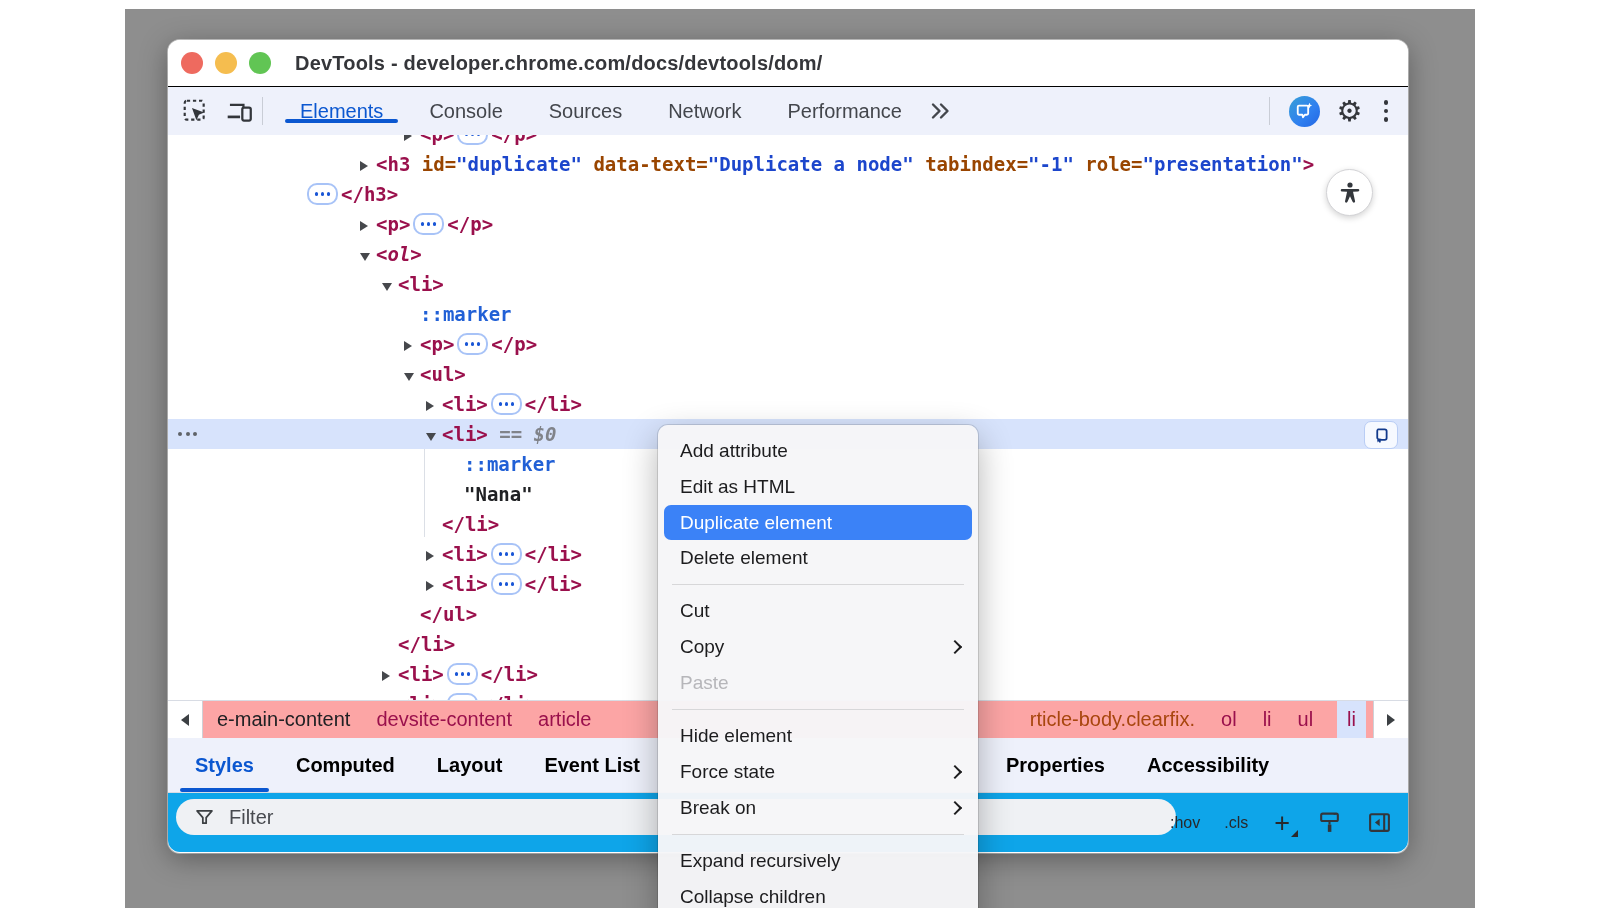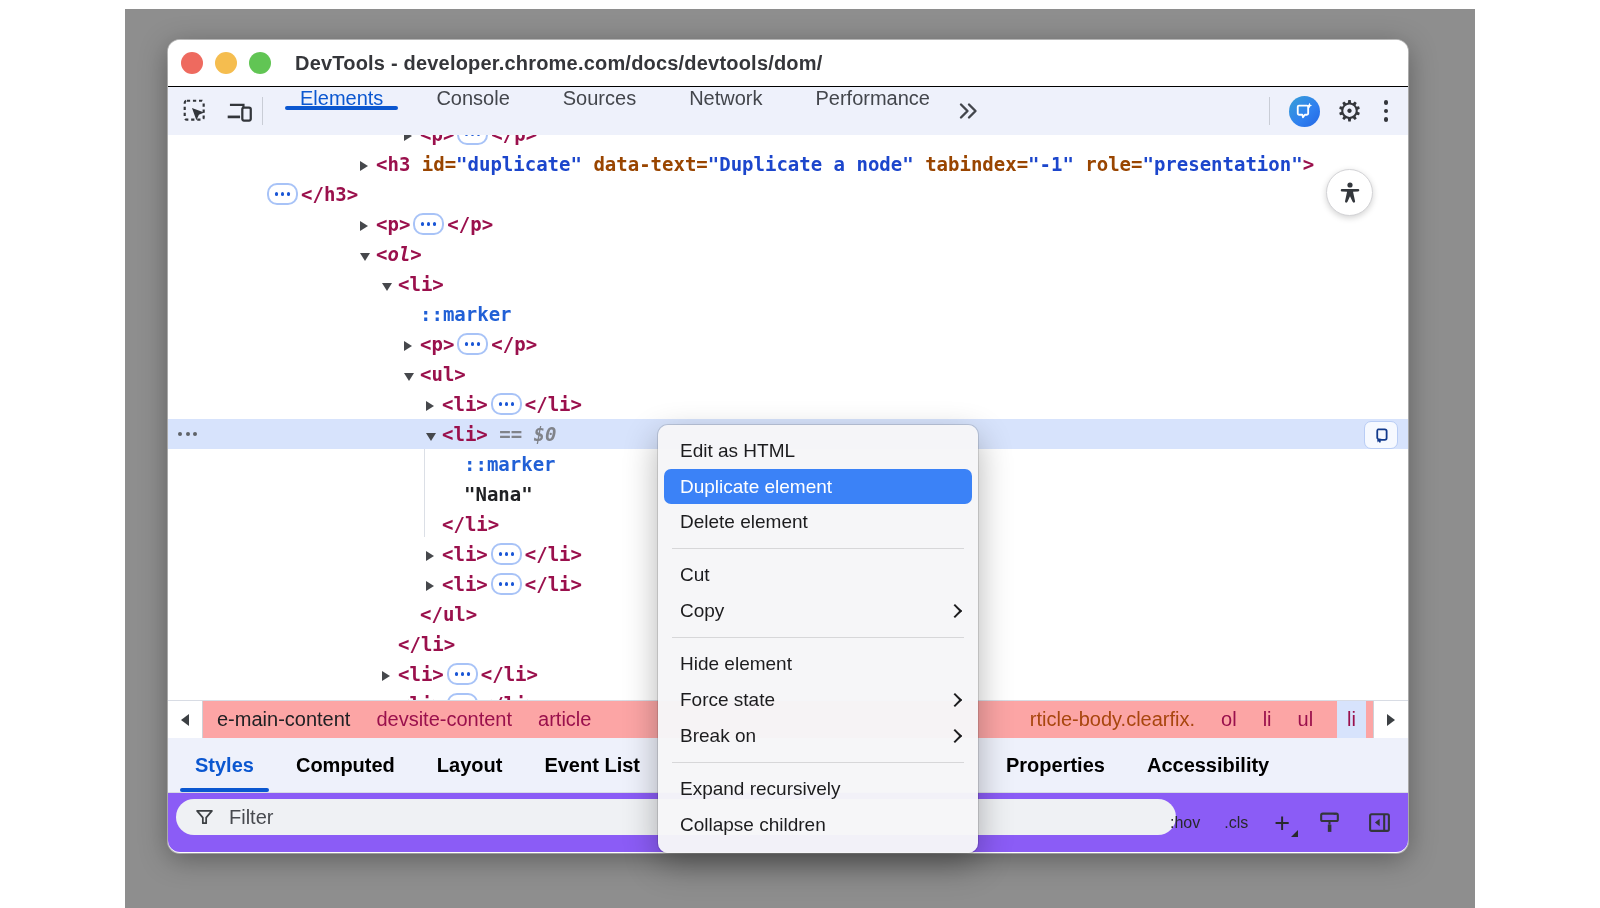--- a/index.html
+++ b/index.html
@@ -15,21 +15,21 @@
   .tl.red{background:#ee6a5f;margin-left:13px;}
   .tl.yellow{background:#f5bd4f;}
   .tl.green{background:#61c554;}
   .title{margin-left:24px;font-size:20px;font-weight:700;color:#35363a;letter-spacing:.2px;}
   
   .toolbar{position:absolute;left:0;top:47px;width:100%;height:48px;background:#eef1fb;
     border-bottom:1px solid #d8dce4;display:flex;align-items:center;}
   .tbicon{width:30px;height:30px;display:flex;align-items:center;justify-content:center;}
   .tbicon svg{display:block;}
   .vdiv{width:1px;height:28px;background:#c9cdd6;margin:0 8px;}
-  .maintabs{display:flex;align-items:flex-start;height:100%;margin-left:6px;gap:7px;}
+  .maintabs{display:flex;align-items:center;height:100%;margin-left:6px;}
   .mtab{position:relative;display:flex;align-items:center;padding:0 23px;font-size:20px;color:#43464c;cursor:default;}
   .mtab.active{color:#0b57d0;}
   .mtab.active::after{content:"";position:absolute;left:8px;right:8px;bottom:0;height:4px;border-radius:3px;background:#0b57d0;}
   .tb-right{margin-left:auto;display:flex;align-items:center;gap:17px;padding-right:16px;}
   .ai-circle{width:31px;height:31px;border-radius:50%;background:linear-gradient(135deg,#37a0d6 0%,#2f7ff0 60%,#2266e3 100%);
     display:flex;align-items:center;justify-content:center;}
   .gearglyph{font-size:29px;line-height:30px;color:#33363b;font-family:"DejaVu Sans", sans-serif;}
   .kebab{display:flex;flex-direction:column;gap:4px;padding:2px 4px;}
   .kebab i{width:4.5px;height:4.5px;border-radius:50%;background:#33363b;display:block;}
   
@@ -76,21 +76,21 @@
   .crumb.selected{background:#d7e3fc;padding:0 10px;}
   
   .tabbar2{position:absolute;left:0;top:698px;width:100%;height:54px;background:#eef1fb;border-bottom:1px solid #d8dce4;font-size:20px;}
   .stabs{position:absolute;top:0;height:100%;display:flex;align-items:stretch;font-weight:bold;}
   .stabs.lft{left:6px;}
   .stabs.rgt{left:817px;}
   .stab{position:relative;display:flex;align-items:center;padding:0 21px;color:#000000;}
   .stab.active{color:#0b57d0;}
   .stab.active::after{content:"";position:absolute;left:6px;right:6px;bottom:0;height:4px;border-radius:3px;background:#0b57d0;}
   
-  .filterrow{position:absolute;left:0;top:753px;width:100%;height:59px;background:#8b5cf6;border-radius:0 0 12px 12px;
+  .filterrow{position:absolute;left:0;top:753px;width:100%;height:59px;background:#0ea5e9;border-radius:0 0 12px 12px;
     display:flex;align-items:center;}
   .fpill{position:absolute;left:8px;top:6px;width:982px;height:36px;border-radius:18px;background:#eff1f4;
     display:flex;align-items:center;padding-left:18px;gap:12px;}
   .fpill input{border:none;outline:none;background:transparent;font-size:20px;color:#3c4043;width:860px;
     font-family:"Liberation Sans", sans-serif;}
   .fpill input::placeholder{color:#474a4f;}
   .fr-right{position:absolute;right:14px;top:0;height:100%;display:flex;align-items:center;gap:20px;}
   .txtbtn{font-size:16px;color:#28292c;background:none;border:none;padding:2px 2px;font-family:"Liberation Sans", sans-serif;}
   .plusbtn{position:relative;font-size:27px;color:#28292c;background:none;border:none;line-height:24px;padding:0 4px;font-weight:400;}
   .plusbtn::after{content:"";position:absolute;right:-4px;bottom:-2px;width:0;height:0;
@@ -164,21 +164,21 @@
           </div>
       </div>
     </div>
 
     <div class="tree" id="dom-tree">
       <div class="guide"></div>
     <div class="trow" style="margin-top: -16px; padding-left: 236px;"><span class="arrslot"><span class="arr-r"></span></span><span class="t-tag">&lt;p&gt;</span><span class="pill">
             <i></i>
           </span><span class="t-tag">&lt;/p&gt;</span></div>
         <div class="trow" style="padding-left: 192px;"><span class="arrslot"><span class="arr-r"></span></span><span class="t-tag">&lt;h3</span><span class="t-attr"> id=</span><span class="t-val">"duplicate"</span><span class="t-attr"> data-text=</span><span class="t-val">"Duplicate a node"</span><span class="t-attr"> tabindex=</span><span class="t-val">"-1"</span><span class="t-attr"> role=</span><span class="t-val">"presentation"</span><span class="t-tag">&gt;</span></div>
-        <div class="trow" style="padding-left: 80px;"><span class="arrslot"></span><span class="pill">
+        <div class="trow" style="padding-left: 120px;"><span class="arrslot"></span><span class="pill">
             <i></i>
           </span><span class="t-tag">&lt;/h3&gt;</span></div>
         <div class="trow" style="padding-left: 192px;"><span class="arrslot"><span class="arr-r"></span></span><span class="t-tag">&lt;p&gt;</span><span class="pill">
             <i></i>
           </span><span class="t-tag">&lt;/p&gt;</span></div>
         <div class="trow" style="padding-left: 192px; font-style: italic;"><span class="arrslot"><span class="arr-d"></span></span><span class="t-tag">&lt;ol&gt;</span></div>
         <div class="trow" style="padding-left: 214px;"><span class="arrslot"><span class="arr-d"></span></span><span class="t-tag">&lt;li&gt;</span></div>
         <div class="trow" style="padding-left: 236px;"><span class="arrslot"></span><span class="t-pseudo">::marker</span></div>
         <div class="trow" style="padding-left: 236px;"><span class="arrslot"><span class="arr-r"></span></span><span class="t-tag">&lt;p&gt;</span><span class="pill">
             <i></i>
@@ -279,28 +279,30 @@
             <rect x="3" y="4" width="18" height="16" rx="1.5" fill="none" stroke="#33363b" stroke-width="2"></rect>
             <path d="M16.5 4v16" stroke="#33363b" stroke-width="2"></path>
             <path d="M12.2 8.5 L7.6 12 L12.2 15.5 Z" fill="#33363b"></path>
           </svg>
         </div>
       </div>
     </div>
   </div>
 
   <div class="menu" id="context-menu">
+      <div class="mitem">Add attribute</div>
       <div class="mitem">Edit as HTML</div>
       <div class="mitem hl">Duplicate element</div>
       <div class="mitem">Delete element</div>
       <div class="mdiv">
         <i></i>
       </div>
       <div class="mitem">Cut</div>
       <div class="mitem">Copy<span class="chev"></span></div>
+      <div class="mitem dis">Paste</div>
       <div class="mdiv">
         <i></i>
       </div>
       <div class="mitem">Hide element</div>
       <div class="mitem">Force state<span class="chev"></span></div>
       <div class="mitem">Break on<span class="chev"></span></div>
       <div class="mdiv">
         <i></i>
       </div>
       <div class="mitem">Expand recursively</div>

